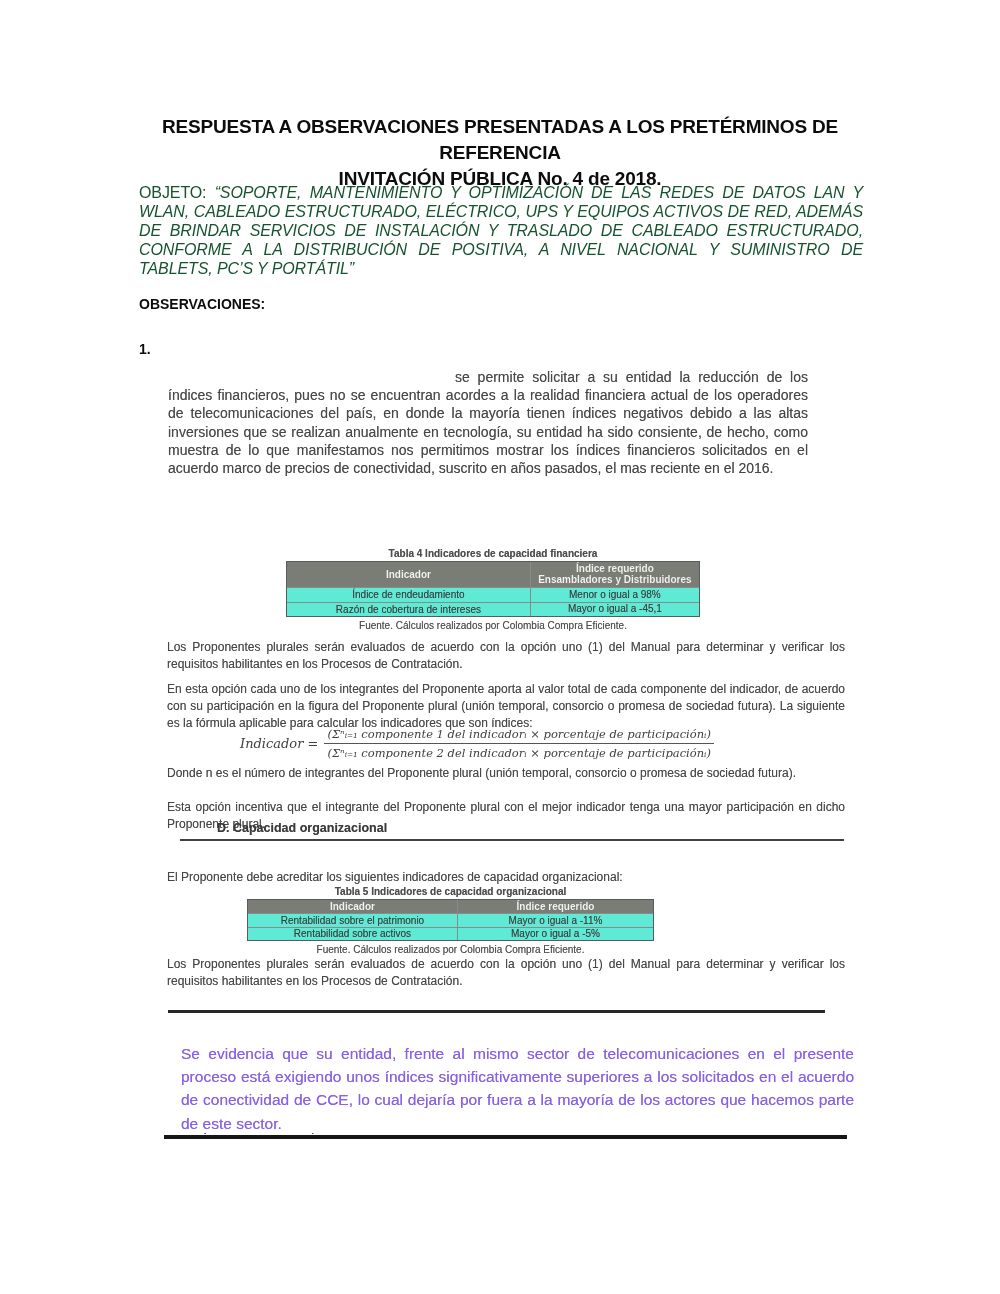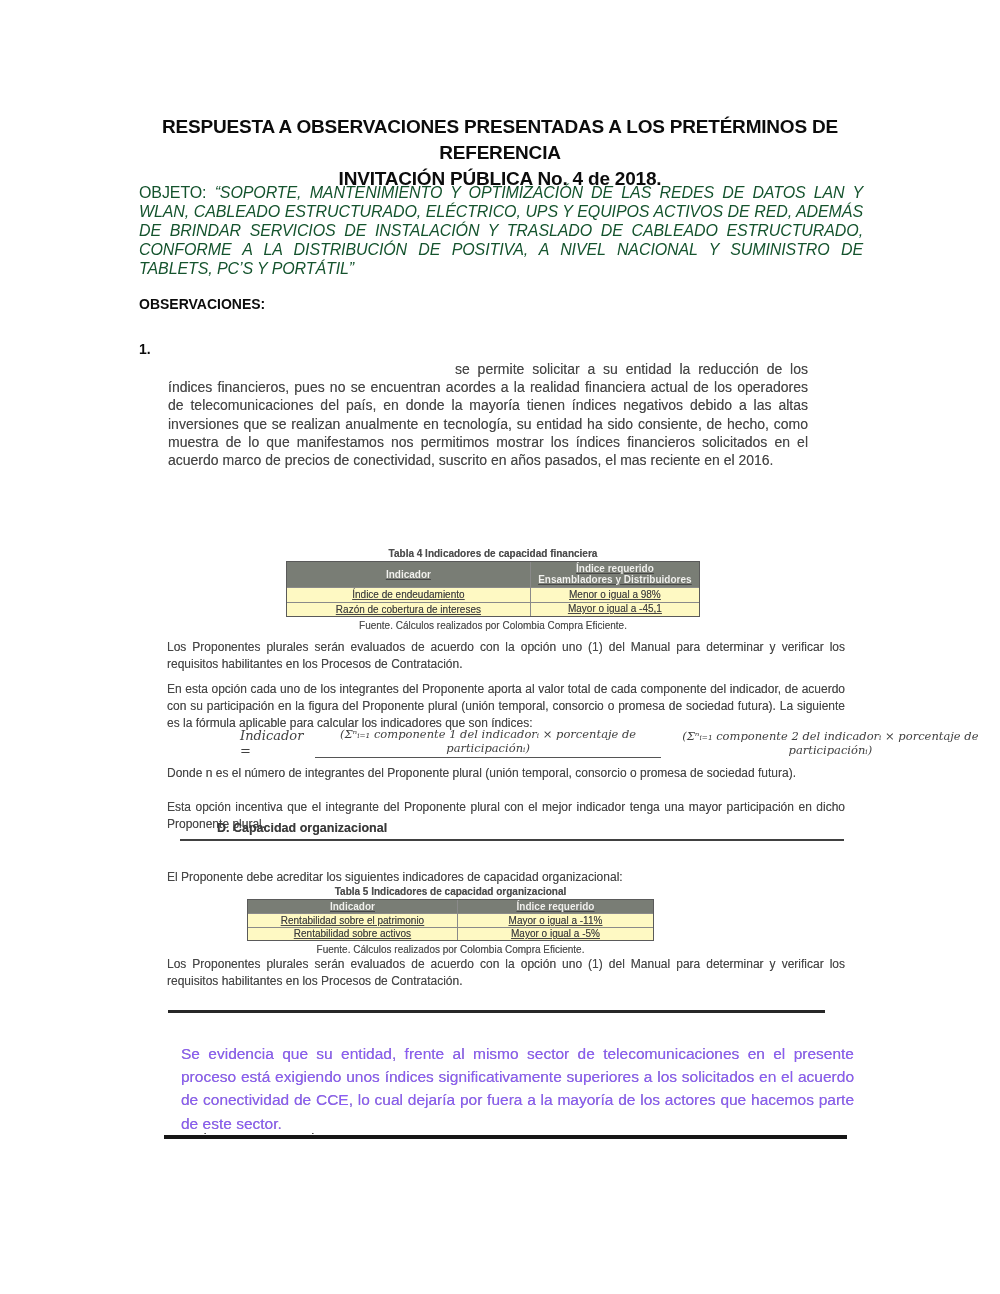--- a/index.html
+++ b/index.html
@@ -15,30 +15,30 @@
   }
   .objeto{
     left:139px;top:183px;width:724px;text-align:justify;
     font-size:16px;line-height:19px;color:#14532d;letter-spacing:-0.1px;
   }
   .objeto .quote{font-style:italic;}
   .h-bold{font-size:14px;font-weight:700;color:#0c0c0c;}
   
   .scan{color:#474747;text-shadow:0 0 .6px rgba(70,70,70,.55);}
   .scan-p1{
-    left:168px;top:360px;width:640px;font-size:14px;line-height:18.2px;
+    left:168px;top:368px;width:640px;font-size:14px;line-height:18.2px;
     text-align:justify;text-indent:287px;
   }
   .scan-par{
     left:167px;top:0;width:678px;font-size:12px;line-height:17px;text-align:justify;
   }
   
   .tblwrap{font-size:10px;line-height:11px;}
   .tcaption{display:block;text-align:center;font-weight:700;color:#4d4d4d;margin-bottom:2px;}
-  .gtable{border:1.2px solid #5a5a5a;background:#fef9c3;text-decoration:underline;}
+  .gtable{border:1.2px solid #5a5a5a;background:#5eead4;}
   .trow{display:flex;border-top:1px solid #8a8a8a;}
   .trow:first-child{border-top:none;}
   .tcell{display:flex;align-items:center;justify-content:center;text-align:center;
          border-left:1px solid #8a8a8a;color:#3e3e3e;padding:1px 2px;box-sizing:border-box;}
   .tcell:first-child{border-left:none;}
   .thead .tcell{background:#797d75;color:#f3f3ef;font-weight:700;}
   .tsource{display:block;text-align:center;color:#4d4d4d;margin-top:3px;}
   
   .t4{left:286px;top:548px;width:414px;}
   .t4 .c1{width:244px;}
@@ -50,21 +50,21 @@
   .t5 .c1{width:210px;}
   .t5 .c2{width:197px;}
   .t5 .thead{height:13px;}
   .t5 .tdata{height:12.5px;}
   
   .formula{
     left:240px;top:727px;display:flex;align-items:center;
     font-family:"DejaVu Serif",serif;font-style:italic;color:#3f3f3f;
   }
   .formula .lhs{font-size:13px;margin-right:6px;}
-  .frac{display:inline-flex;flex-direction:row;text-align:center;font-size:11.5px;}
+  .frac{display:inline-flex;flex-direction:column;text-align:center;font-size:11.5px;}
   .frac .num{border-bottom:1px solid #555;padding:0 3px 2px 3px;}
   .frac .den{padding-top:2px;}
   
   .heading-d{
     left:180px;top:821px;width:664px;font-size:12.5px;font-weight:700;color:#3a3a3a;
     padding-left:37px;padding-bottom:4px;border-bottom:2px solid #414141;box-sizing:border-box;
   }
   
   .rule-a{left:168px;top:1010px;width:657px;height:3px;background:#272727;}
   .rule-b{left:164px;top:1135px;width:683px;height:4px;background:#161616;}

